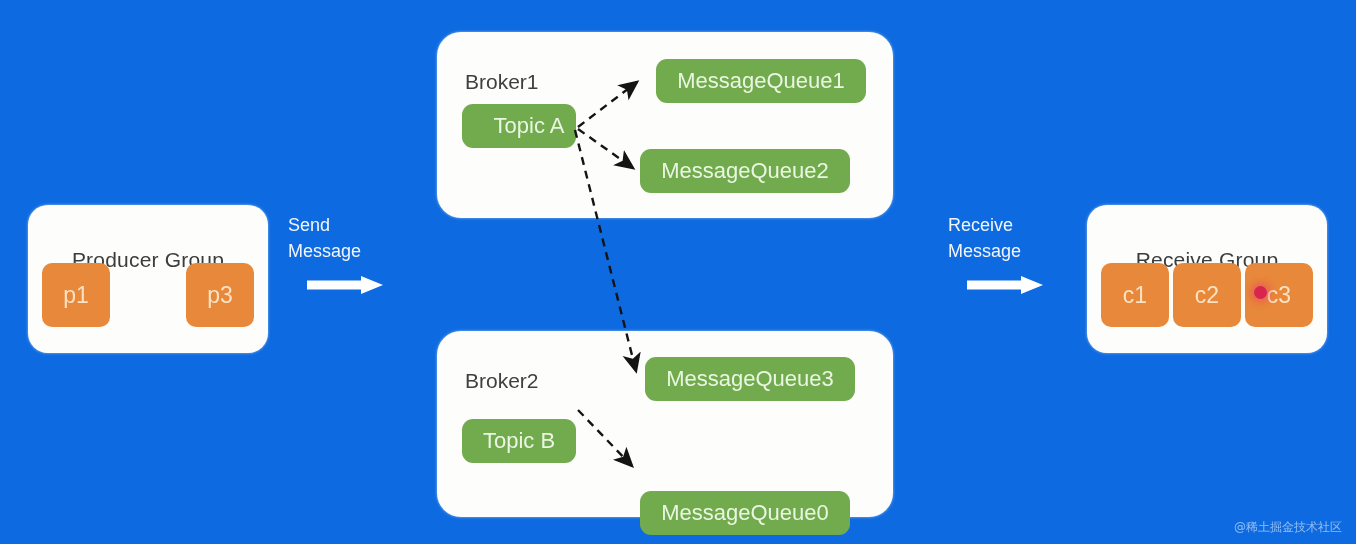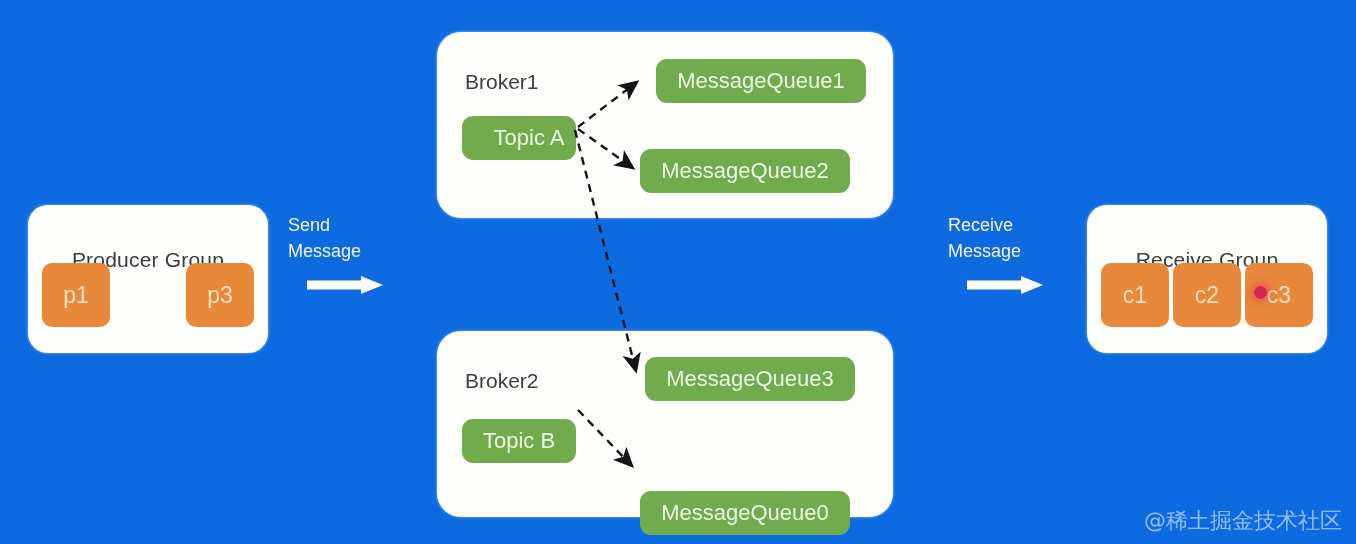--- a/index.html
+++ b/index.html
@@ -115,21 +115,21 @@
     border-radius: 50%;
     background: #d8254e;
     box-shadow: 0 0 7px 4px rgba(232,60,100,0.45);
   }
 
   
   .watermark {
     position: absolute;
     right: 14px;
     bottom: 8px;
-    font-size: 22px;
+    font-size: 12px;
     color: rgba(255,255,255,0.55);
     white-space: nowrap;
     font-family: "DejaVu Sans", sans-serif;
   }
 </style>
 </head>
 <body>
 
 <div id="canvas">
 
@@ -147,21 +147,21 @@
     <div class="arrow-wrap">
       <svg width="80" height="22" viewBox="0 0 80 22">
         <path d="M2 11 H58" stroke="#ffffff" stroke-width="9" stroke-linecap="butt" fill="none"></path>
         <path d="M56 2 L78 11 L56 20 Z" fill="#ffffff"></path>
       </svg>
     </div>
   </div>
 
   <div class="panel" style="left:437px; top:32px; width:456px; height:186px;">
     <div class="broker-title">Broker1</div>
-    <div class="node topic" style="left:25px; top:84px; width:114px; height:44px;padding-left:20px;">Topic A</div>
+    <div class="node topic" style="left:25px; top:72px; width:114px; height:44px;padding-left:20px;">Topic A</div>
     <div class="node queue" style="left:208px; top:27px; width:210px; height:44px;margin-left:11px;">MessageQueue1</div>
     <div class="node queue" style="left:203px; top:117px; width:210px; height:44px;">MessageQueue2</div>
   </div>
 
   <div class="panel" style="left:437px; top:331px; width:456px; height:186px;">
     <div class="broker-title">Broker2</div>
     <div class="node topic" style="left:25px; top:88px; width:114px; height:44px;">Topic B</div>
     <div class="node queue" style="left:208px; top:26px; width:210px; height:44px;">MessageQueue3</div>
     <div class="node queue" style="left:203px; top:116px; width:210px; height:44px;margin-top:44px;">MessageQueue0</div>
   </div>

